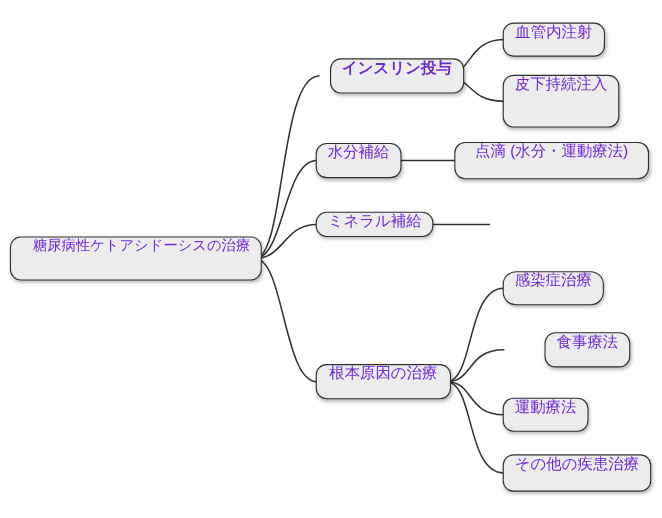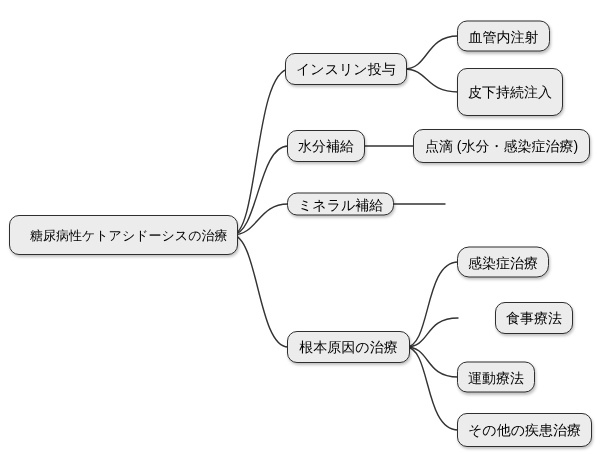--- a/index.html
+++ b/index.html
@@ -25,36 +25,36 @@
   .edges path {
     fill: none;
     stroke: #333333;
     stroke-width: 1.4;
     stroke-linecap: round;
   }
   .node {
     position: absolute;
     transform: translateY(-50%);
     display: flex;
-    align-items: center;
+    align-items: flex-start;
     justify-content: center;
     box-sizing: border-box;
     padding: 0 10px;
     background: #ececec;
     border: 1.6px solid #2f2f2f;
     border-radius: 10px;
     box-shadow: 1px 2px 3px rgba(0,0,0,0.25);
     font-size: 14px;
     line-height: 1;
-    color: #000000;
+    color: #6d28d9;
     white-space: nowrap;
   }
   
   .n-root           { left: 9px;   top: 235px; min-width: 226px; height: 40px; font-size: 13px; padding-left: 20px; }
-  .n-insulin        { left: 285px; top: 69px;  min-width: 119px; height: 32px; }
+  .n-insulin        { left: 300px; top: 69px;  min-width: 119px; height: 32px; font-weight: bold; }
   .n-iv-injection   { left: 457px; top: 36px;  min-width: 93px;  height: 31px; }
   .n-subcutaneous   { left: 457px; top: 92px;  min-width: 105px; height: 48px; }
   .n-hydration      { left: 287px; top: 146px; min-width: 76px;  height: 32px; }
   .n-drip-water     { left: 413px; top: 146px; min-width: 177px; height: 34px; }
   .n-mineral        { left: 287px; top: 204px; min-width: 106px; height: 23px; }
   .n-drip-potassium { left: 443px; top: 204px; min-width: 147px; height: 34px; }
   .n-root-cause     { left: 287px; top: 347px; min-width: 123px; height: 32px; }
   .n-infection      { left: 457px; top: 262px; min-width: 90px;  height: 31px; border-radius: 12px; }
   .n-diet           { left: 457px; top: 318px; min-width: 70px;  height: 32px; margin-left: 38px; }
   .n-exercise       { left: 457px; top: 377px; min-width: 76px;  height: 31px; }
@@ -94,21 +94,21 @@
 
   <div class="node n-subcutaneous">
     <span>皮下持続注入</span>
   </div>
 
   <div class="node n-hydration">
     <span>水分補給</span>
   </div>
 
   <div class="node n-drip-water">
-    <span>点滴 (水分・感染症治療)</span>
+    <span>点滴 (水分・運動療法)</span>
   </div>
 
   <div class="node n-mineral">
     <span>ミネラル補給</span>
   </div>
 
 
   <div class="node n-root-cause">
     <span>根本原因の治療</span>
   </div>

